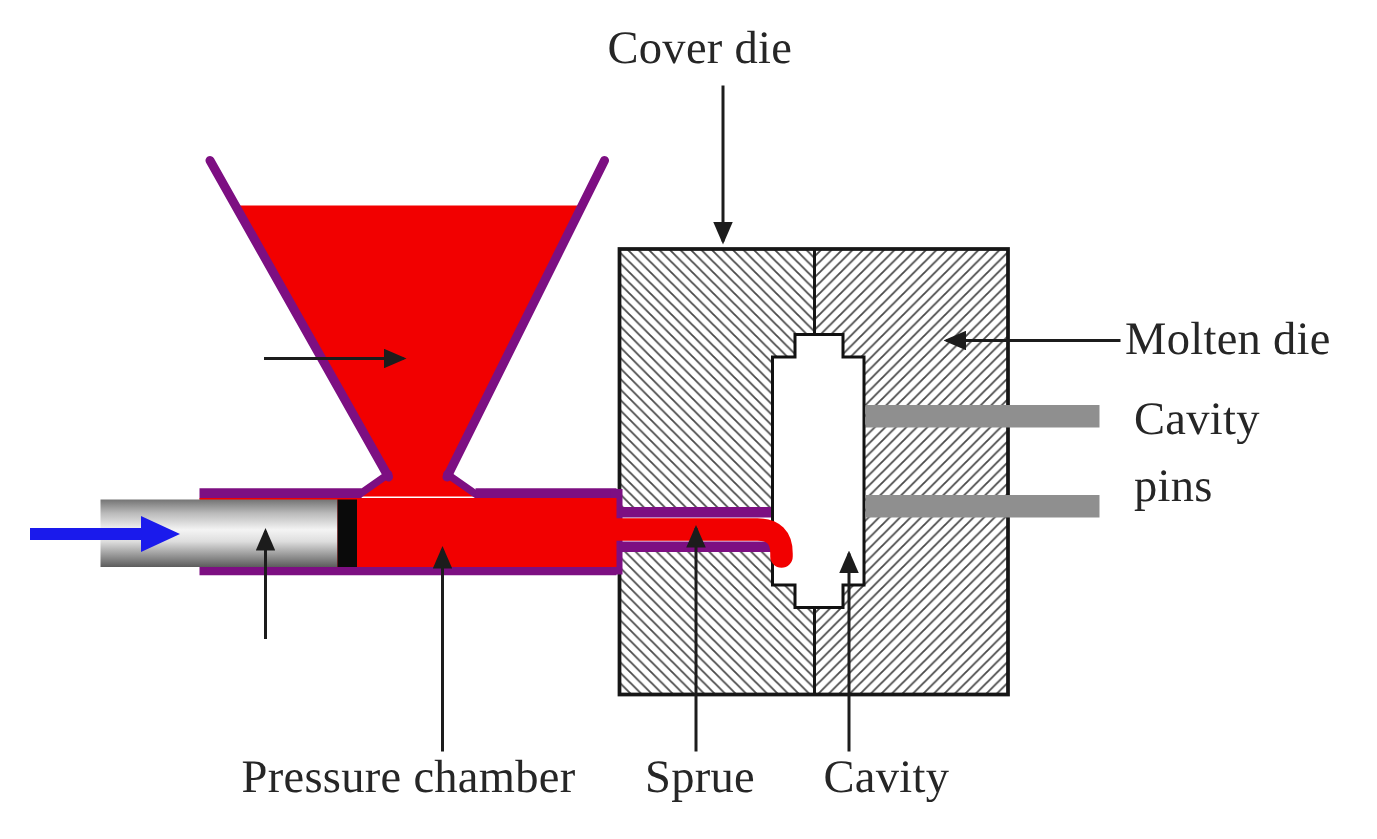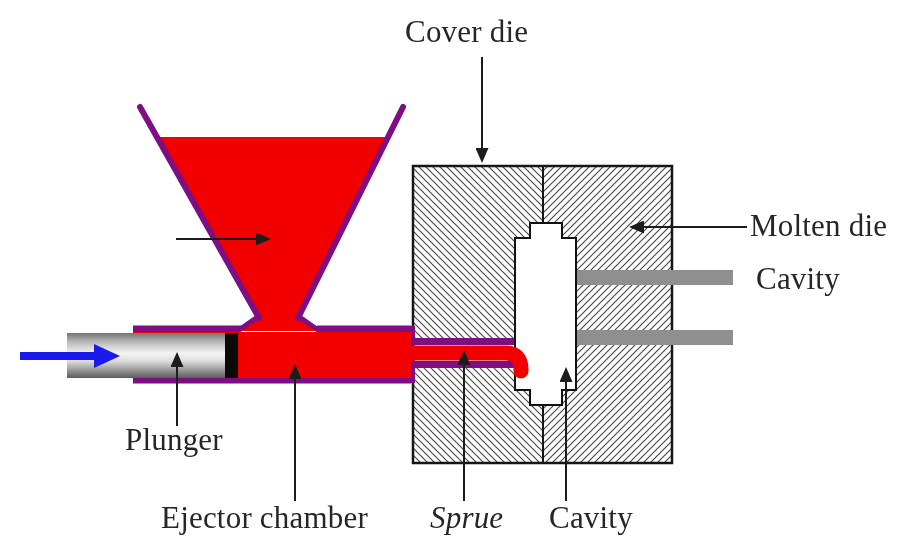--- a/index.html
+++ b/index.html
@@ -92,23 +92,23 @@
     <line x1="566" y1="501" x2="566" y2="369" stroke-width="2" marker-end="url(#ah)" stroke="#1c1c1c"></line>
   </svg>
 
   <div class="lbl" style="left:405px; top:13px;">Cover die</div>
 
 
   <div class="lbl" style="left:750px; top:207px;">Molten die</div>
 
   <div class="lbl two-line" style="left:756px; top:256px;">
     <div>Cavity</div>
+    <div>pins</div>
   </div>
 
-  <div class="lbl" style="left:125px; top:421px;">Plunger</div>
 
-  <div class="lbl" style="left:161px; top:499px;">Ejector chamber</div>
+  <div class="lbl" style="left:161px; top:499px;">Pressure chamber</div>
 
-  <div class="lbl" style="left:430px; top:499px;font-style:italic;">Sprue</div>
+  <div class="lbl" style="left:430px; top:499px;">Sprue</div>
 
   <div class="lbl" style="left:549px; top:499px;">Cavity</div>
 
 </div>
 
 </body></html>

